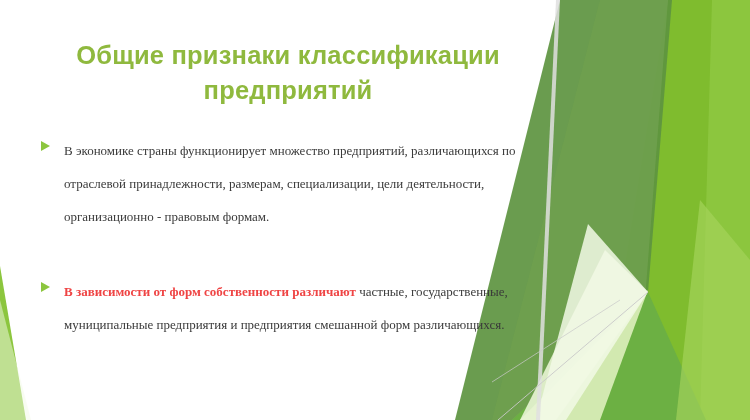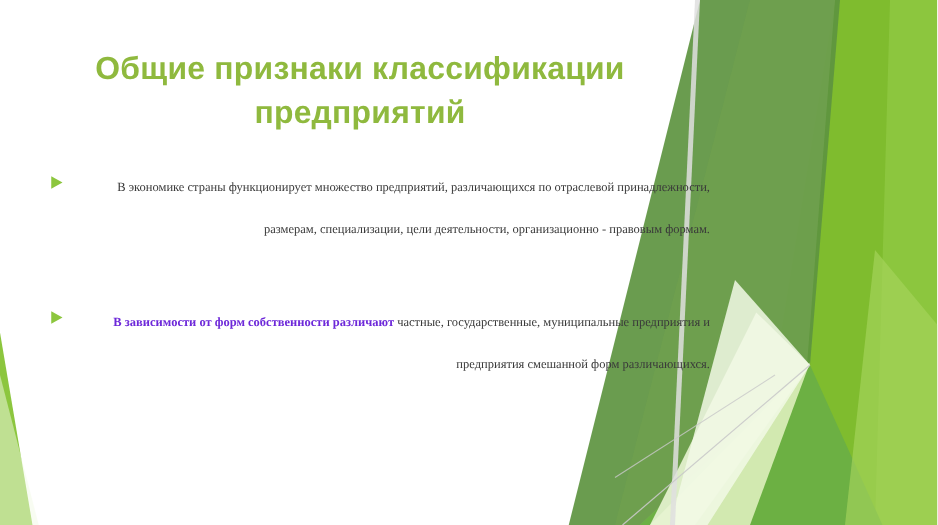--- a/index.html
+++ b/index.html
@@ -61,27 +61,27 @@
     left: 3px;
     top: 7px;
     width: 0;
     height: 0;
     border-top: 5.5px solid transparent;
     border-bottom: 5.5px solid transparent;
     border-left: 9px solid #8cc63e;
   }
   .bullet-text {
     font-family: "Liberation Serif", serif;
-    font-size: 10px;
+    font-size: 13px;
     line-height: 33px;
     color: #3a3a3a;
-    text-align: right;
+    text-align: left;
   }
   .em-red {
-    color: #6d28d9;
+    color: #ef4444;
     font-weight: bold;
   }
 </style>
 </head>
 <body>
 
 <div id="slide">
 
   <svg id="deco-right" viewBox="0 0 750 420" preserveAspectRatio="none">
 

